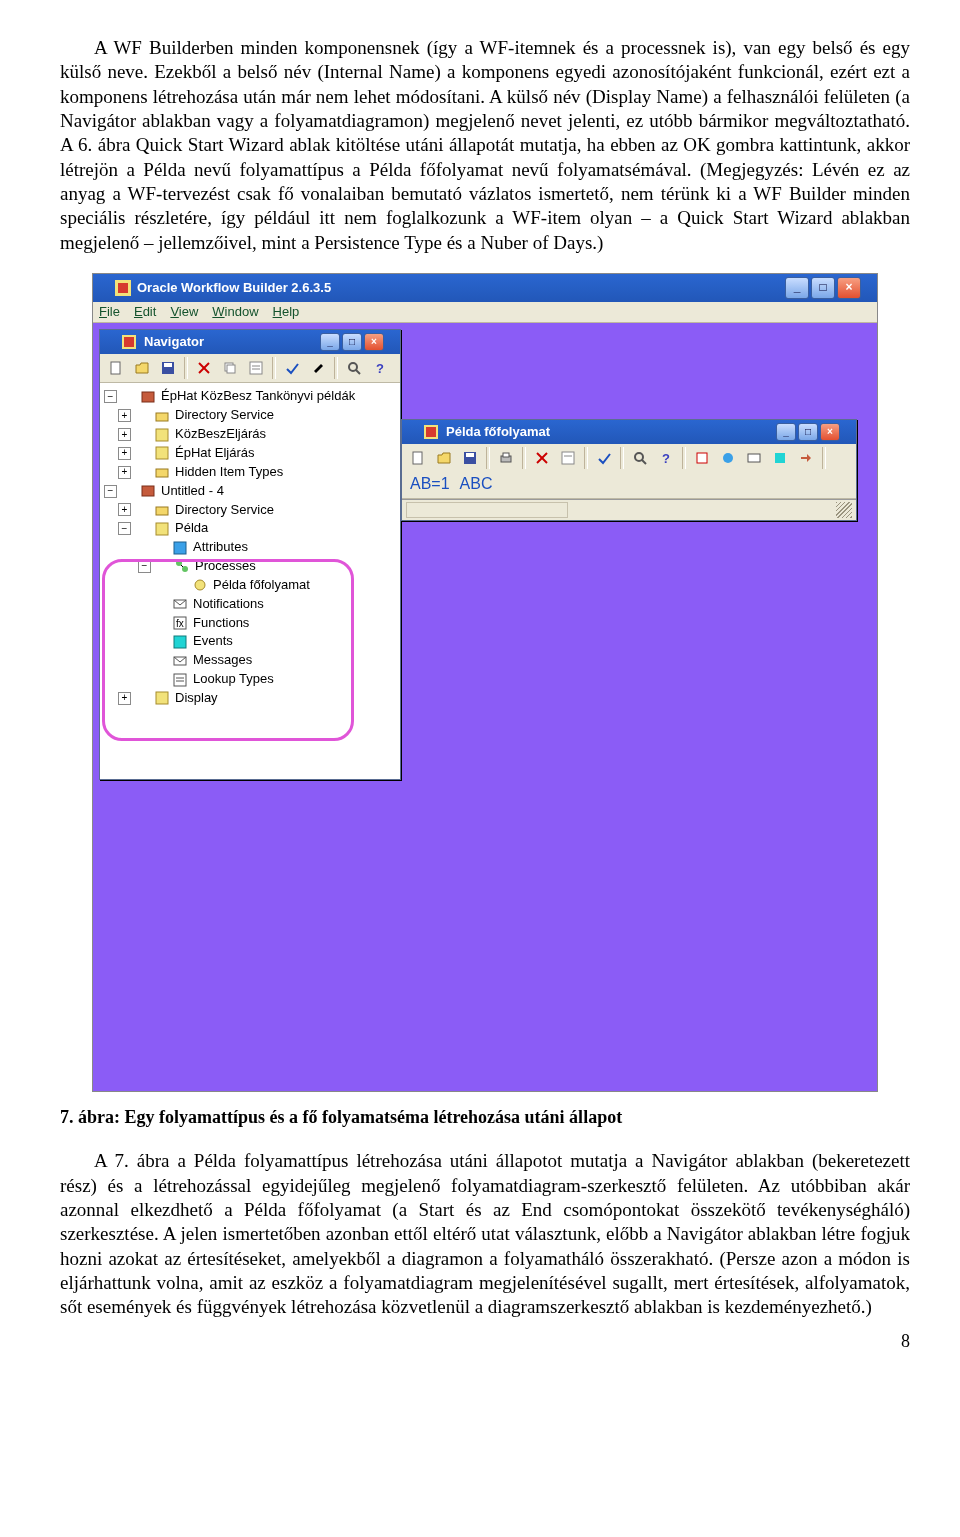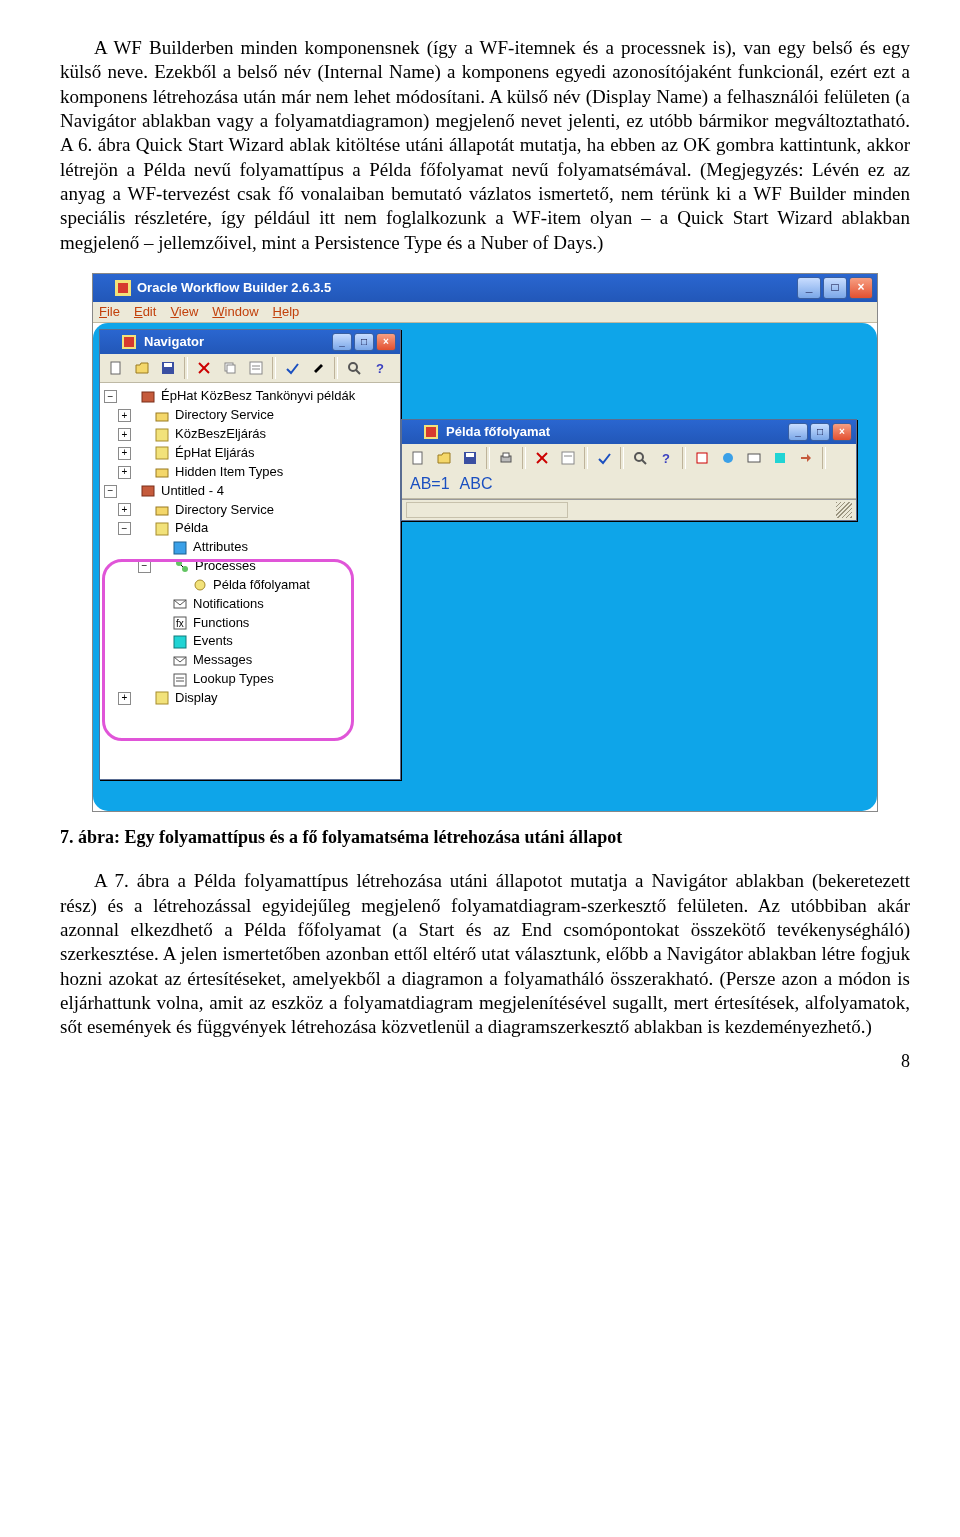--- a/index.html
+++ b/index.html
@@ -32,51 +32,50 @@
     font-family:Tahoma, Arial, sans-serif;
     font-size:13px;
     box-sizing:border-box;
   }
   .row{ display:flex; align-items:center; }
 
   .titlebar{
     background:linear-gradient(#2a66d0,#2257b8);
     color:#fff;
     height:28px;
-    padding:0 4px 0 6px;
+    padding:0 16px 0 6px;
     justify-content:space-between;
   }
   .ttext{ display:flex; align-items:center; gap:6px; font-weight:bold; }
   .winbtns{ display:flex; gap:2px; }
   .winbtn{
     width:22px; height:20px;
     background:linear-gradient(#c9ddff,#7aa7e8);
     border:1px solid #3a5fa0; border-radius:3px;
     display:flex; align-items:center; justify-content:center;
     font-size:12px; color:#003; font-weight:bold;
   }
   .winbtn.close{ background:linear-gradient(#f79f82,#e35030); color:#fff; }
 
   .menubar{
     background:#ece9d8;
     border-bottom:1px solid #c0b8a0;
     padding:2px 6px;
     gap:14px;
-    color:#c2410c;
+    color:#14532d;
     font-size:13px;
   }
   .menubar .u{ text-decoration:underline; }
 
   .clientarea{
-    background:#0ea5e9;
+    background:#8b5cf6;
     padding:6px;
     position:relative;
-    height:488px;
+    height:768px;
     box-sizing:border-box;
-    border-radius:15px;
   }
 
   .mdi{
     position:absolute;
     background:#ece9d8;
     border:1px solid #5a6d92;
     box-shadow:1px 1px 0 #000;
   }
   .mdi .titlebar{ height:24px; }
   .mdi .winbtn{ width:18px; height:16px; font-size:10px; }

